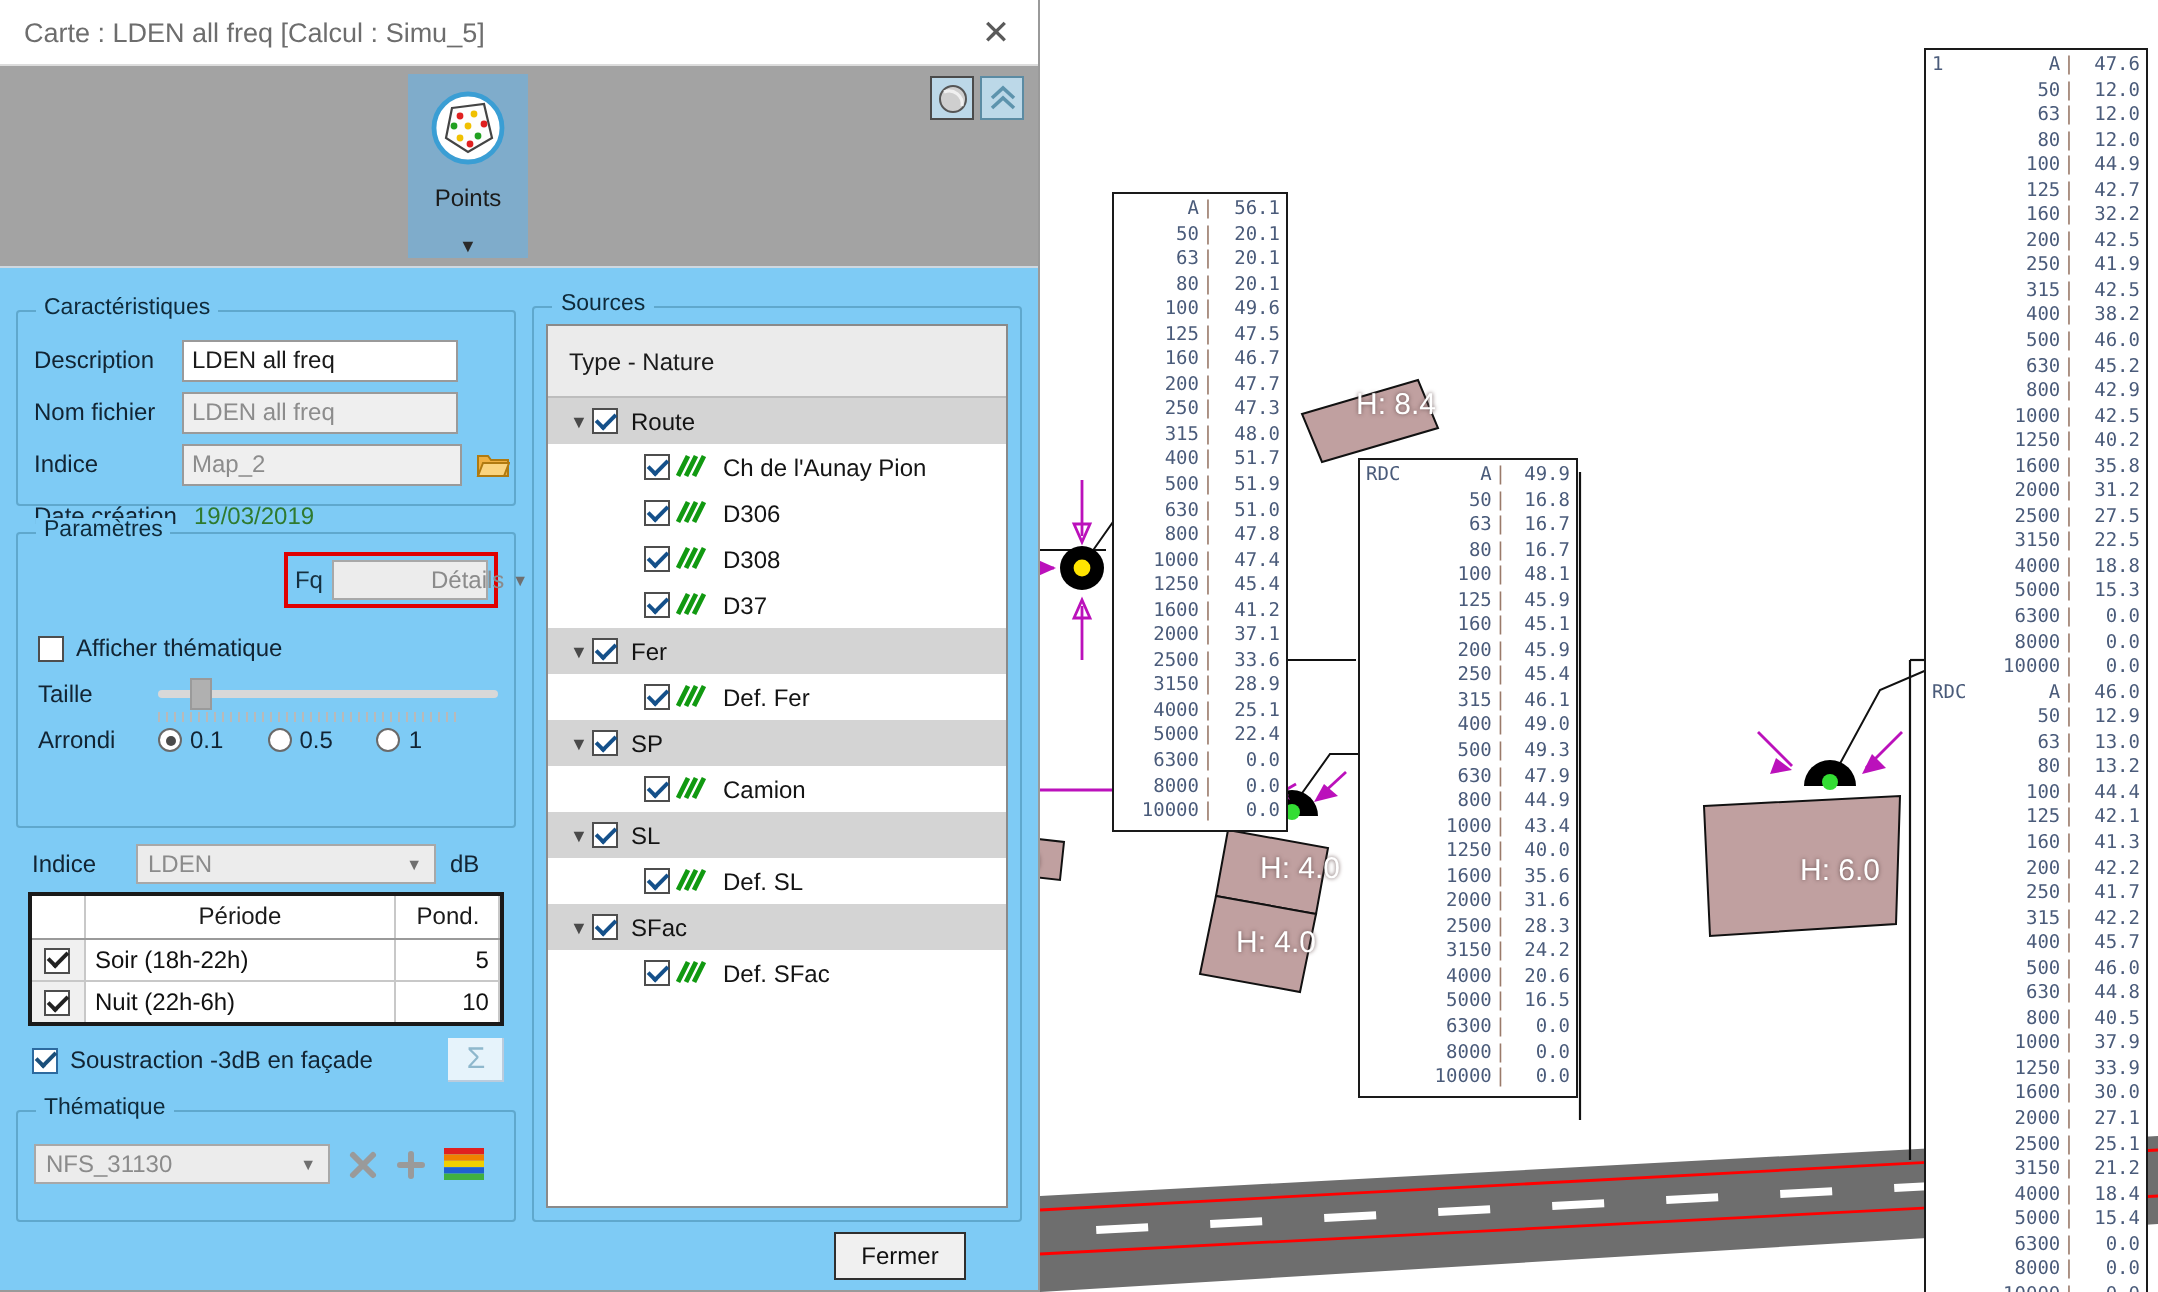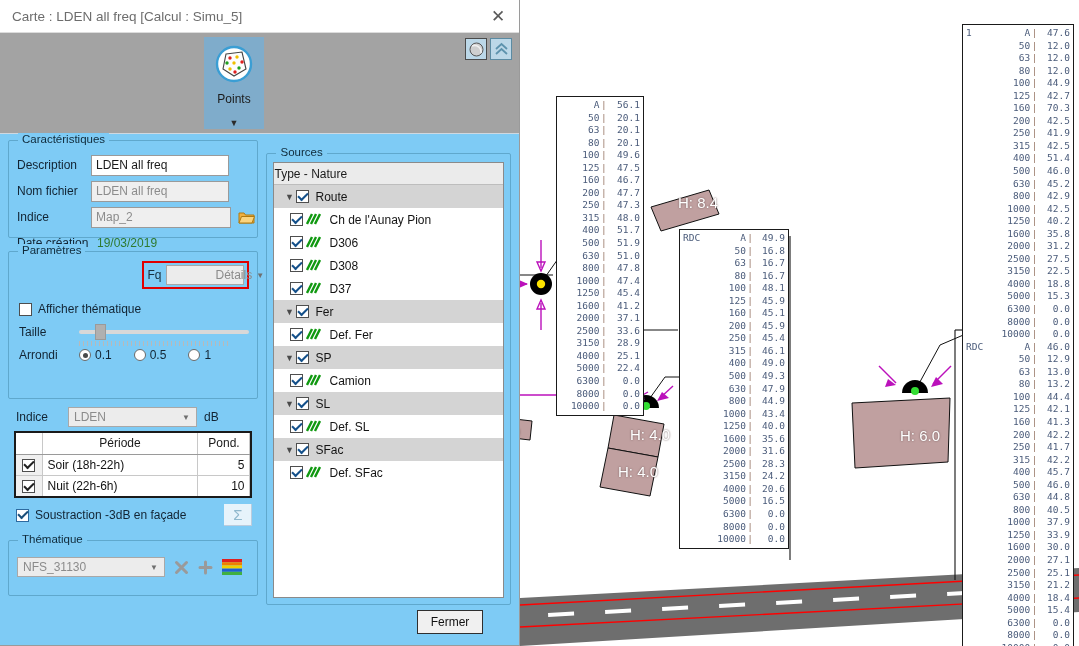--- a/index.html
+++ b/index.html
@@ -139,30 +139,30 @@
   .cbox.blue.chk::after { border-color:#1b4f7a; }
   #them-box { height:56px; margin-top:14px; }
   #them-inner { display:flex; align-items:center; gap:9px; padding:16px 8px 0 8px; }
   #them-inner .combo { width:148px; }
   .tico { cursor:pointer; display:flex; align-items:center; }
 
   
   #sources-box { flex:1; display:flex; flex-direction:column; margin-top:13px; }
   #tree-wrap { margin:8px 6px 6px 6px; border:1px solid #8a8a8a;
       background:#ffffff; flex:1; display:flex; flex-direction:column; overflow:hidden; }
-  #tree-head { height:22px; background:#ebebeb; border-bottom:1px solid #bdbdbd;
-      display:flex; align-items:center; font-size:12px; color:#1b1b1b; }
+  #tree-head { height:36px; background:#ebebeb; border-bottom:1px solid #bdbdbd;
+      display:flex; align-items:center; padding-left:10px; font-size:12px; color:#1b1b1b; }
   #tree-body { flex:1; background:#ffffff; }
   .tr-row { height:23px; display:flex; align-items:center; font-size:12px; color:#141414; }
   .tr-row.grp-row { background:#d4d4d4; }
   .tr-row .exp { width:14px; text-align:center; color:#4a4a4a; font-size:9px;
       margin-left:8px; cursor:pointer; }
   .tr-row .srcico { width:20px; display:flex; align-items:center; justify-content:center; }
   .tr-row .nm { margin-left:6px; }
-  .tr-row.child { padding-left:16px; }
+  .tr-row.child { padding-left:48px; }
 
   
   #dlg-footer { height:40px; flex:none; position:relative; }
   #fermer {
     position:absolute; right:36px; top:5px; width:66px; height:24px;
     background:#f0f0f0; border:1px solid #2f2f2f; font-size:12px; color:#111;
     display:flex; align-items:center; justify-content:center; cursor:pointer;
     font-family:"Liberation Sans", sans-serif;
   }
 
@@ -332,25 +332,25 @@
       <div class="dr"><span class="pfx"></span><span class="f">8000</span><span class="sep">|</span><span class="v">0.0</span></div>
       <div class="dr"><span class="pfx"></span><span class="f">10000</span><span class="sep">|</span><span class="v">0.0</span></div>
     </div>
     <div class="dtable" style="left: 962px; top: 24px; width: 112px;">
       <div class="dr"><span class="pfx">1</span><span class="f">A</span><span class="sep">|</span><span class="v">47.6</span></div>
       <div class="dr"><span class="pfx"></span><span class="f">50</span><span class="sep">|</span><span class="v">12.0</span></div>
       <div class="dr"><span class="pfx"></span><span class="f">63</span><span class="sep">|</span><span class="v">12.0</span></div>
       <div class="dr"><span class="pfx"></span><span class="f">80</span><span class="sep">|</span><span class="v">12.0</span></div>
       <div class="dr"><span class="pfx"></span><span class="f">100</span><span class="sep">|</span><span class="v">44.9</span></div>
       <div class="dr"><span class="pfx"></span><span class="f">125</span><span class="sep">|</span><span class="v">42.7</span></div>
-      <div class="dr"><span class="pfx"></span><span class="f">160</span><span class="sep">|</span><span class="v">70.3</span></div>
+      <div class="dr"><span class="pfx"></span><span class="f">160</span><span class="sep">|</span><span class="v">32.2</span></div>
       <div class="dr"><span class="pfx"></span><span class="f">200</span><span class="sep">|</span><span class="v">42.5</span></div>
       <div class="dr"><span class="pfx"></span><span class="f">250</span><span class="sep">|</span><span class="v">41.9</span></div>
       <div class="dr"><span class="pfx"></span><span class="f">315</span><span class="sep">|</span><span class="v">42.5</span></div>
-      <div class="dr"><span class="pfx"></span><span class="f">400</span><span class="sep">|</span><span class="v">51.4</span></div>
+      <div class="dr"><span class="pfx"></span><span class="f">400</span><span class="sep">|</span><span class="v">38.2</span></div>
       <div class="dr"><span class="pfx"></span><span class="f">500</span><span class="sep">|</span><span class="v">46.0</span></div>
       <div class="dr"><span class="pfx"></span><span class="f">630</span><span class="sep">|</span><span class="v">45.2</span></div>
       <div class="dr"><span class="pfx"></span><span class="f">800</span><span class="sep">|</span><span class="v">42.9</span></div>
       <div class="dr"><span class="pfx"></span><span class="f">1000</span><span class="sep">|</span><span class="v">42.5</span></div>
       <div class="dr"><span class="pfx"></span><span class="f">1250</span><span class="sep">|</span><span class="v">40.2</span></div>
       <div class="dr"><span class="pfx"></span><span class="f">1600</span><span class="sep">|</span><span class="v">35.8</span></div>
       <div class="dr"><span class="pfx"></span><span class="f">2000</span><span class="sep">|</span><span class="v">31.2</span></div>
       <div class="dr"><span class="pfx"></span><span class="f">2500</span><span class="sep">|</span><span class="v">27.5</span></div>
       <div class="dr"><span class="pfx"></span><span class="f">3150</span><span class="sep">|</span><span class="v">22.5</span></div>
       <div class="dr"><span class="pfx"></span><span class="f">4000</span><span class="sep">|</span><span class="v">18.8</span></div>
@@ -425,21 +425,21 @@
           <polyline points="2,12 7.5,7 13,12" fill="none" stroke="#5d93ad" stroke-width="1.8"></polyline>
         </svg>
       </div>
     </div>
   </div>
 
   <div id="body-area">
 
     <div class="col-left">
 
-      <div class="grp" style="height:98px;margin-top:0;padding-top:12px;">
+      <div class="grp" style="height:98px;margin-top:15px;padding-top:12px;">
         <span class="cap">Caractéristiques</span>
         <div class="row">
           <div class="lab">Description</div>
           <div class="tfield" style="margin-right:28px;">LDEN all freq</div>
         </div>
         <div class="row">
           <div class="lab">Nom fichier</div>
           <div class="tfield ro" style="margin-right:28px;">LDEN all freq</div>
         </div>
         <div class="row">
@@ -491,21 +491,21 @@
           </span>
           <span class="rad">
             <span class="rdot"></span>
             <span class="lbltxt">1</span>
           </span>
         </div>
       </div>
 
       <div id="indice-row">
         <div class="lab">Indice</div>
-        <span class="combo" style="width:129px;gap:25px;">
+        <span class="combo" style="width:150px;gap:25px;">
           <span class="v">LDEN</span>
           <span class="ar">▼</span>
         </span>
         <span class="lbltxt" style="margin-left:7px;">dB</span>
       </div>
 
       <div id="per-table">
         <table>
           <thead>
               <tr>

